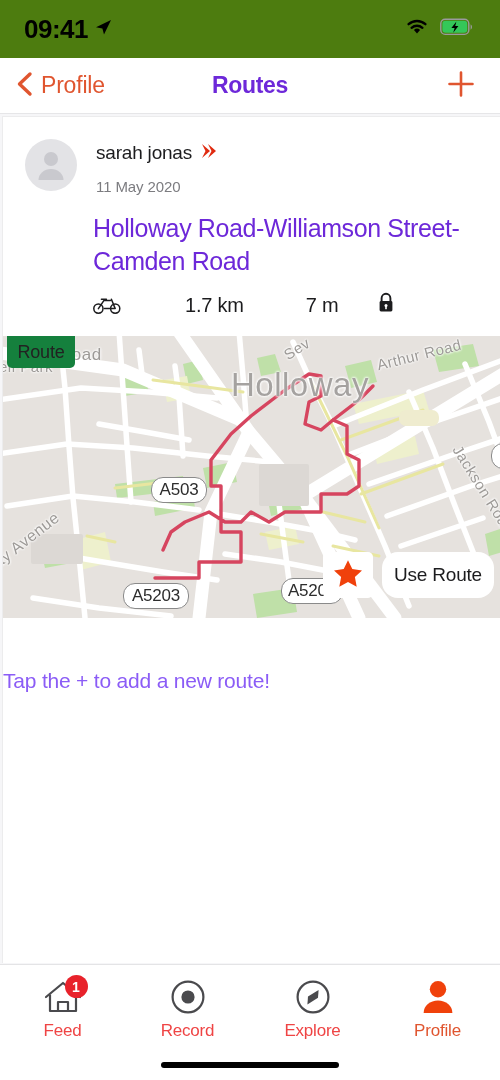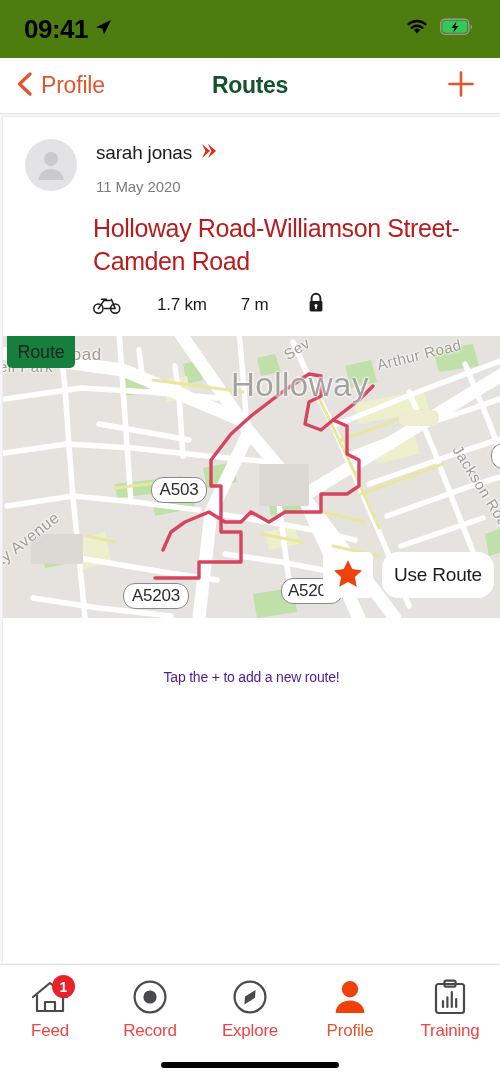--- a/index.html
+++ b/index.html
@@ -42,21 +42,21 @@
   }
   .nav-back {
     display: flex; align-items: center; gap: 3px;
     position: absolute; left: 12px;
   }
   .nav-back-label {
     font-size: 23px; color: #e0552f; letter-spacing: -0.2px;
   }
   .nav-title {
     width: 100%; text-align: center;
-    font-size: 23px; font-weight: bold; color: #14532d;
+    font-size: 23px; font-weight: bold; color: #6d28d9;
     letter-spacing: -0.3px;
   }
   .nav-add {
     position: absolute; right: 22px;
     width: 34px; height: 34px;
     display: flex; align-items: center; justify-content: center;
   }
 
   
   .content {
@@ -82,30 +82,30 @@
     position: relative; flex: none;
   }
   .avatar svg { position: absolute; top: 11px; left: 12px; }
   .user-meta { margin-left: 19px; padding-top: 3px; }
   .user-name-row { display: flex; align-items: flex-end; gap: 8px; }
   .user-name { font-size: 19px; color: #1c1c1e; letter-spacing: -0.2px; }
   .user-date { font-size: 15px; color: #7c7c80; margin-top: 14px; letter-spacing: -0.1px; }
 
   .route-title {
     padding: 17px 36px 0 90px;
-    font-size: 25px; color: #b91c1c;
+    font-size: 25px; color: #6d28d9;
     line-height: 1.32; letter-spacing: -0.4px;
   }
   .stats-row {
     display: flex; align-items: center;
     padding: 14px 0 0 90px; gap: 0;
   }
   .stat-icon { width: 36px; display: flex; align-items: center; }
   .stat-val {
-    font-size: 17px; color: #1c1c1e; letter-spacing: -0.2px;
+    font-size: 20px; color: #1c1c1e; letter-spacing: -0.2px; margin-left: 28px;
   }
   .stat-gap-a { width: 28px; }
   .stat-gap-b { width: 34px; }
   .stat-gap-c { width: 38px; }
 
   
   .map-wrap {
     position: relative;
     width: 500px; height: 282px;
     margin-top: 18px;
@@ -164,23 +164,23 @@
   .use-route-btn {
     position: absolute; top: 216px; left: 379px;
     width: 112px; height: 46px;
     background: #fff; border-radius: 16px;
     display: flex; align-items: center; justify-content: center;
     font-size: 19px; color: #1c1c1e; letter-spacing: -0.2px;
   }
 
   
   .empty-hint {
-    width: 100%; text-align: center;
+    width: 100%; 
     padding-top: 51px;
-    font-size: 14px; color: #4c1d95; letter-spacing: -0.2px;
+    font-size: 21px; color: #8b5cf6; letter-spacing: -0.2px;
   }
 
   
   .tabbar {
     position: absolute; bottom: 0; left: 0;
     width: 500px; height: 116px;
     background: #ffffff;
     border-top: 1px solid #e4e4e6;
     display: flex;
   }
@@ -468,26 +468,16 @@
     <div class="tab active">
       <div class="tab-icon">
         <svg width="36" height="34" viewBox="0 0 36 34">
           <circle cx="18" cy="9.2" r="8.2" fill="#F0410B"></circle>
           <path d="M3.6 33 a14.4 12.6 0 0 1 28.8 0 Z" fill="#F0410B"></path>
         </svg>
       </div>
       <span class="tab-label">Profile</span>
     </div>
 
-    <div class="tab">
-      <div class="tab-icon">
-        <svg width="34" height="36" viewBox="0 0 34 36">
-          <rect x="3" y="5" width="28" height="29" rx="2.4" fill="none" stroke="#4a4a4d" stroke-width="2.2"></rect>
-          <rect x="11.4" y="1.6" width="11.2" height="6" rx="1.6" fill="none" stroke="#4a4a4d" stroke-width="2.2"></rect>
-          <path d="M10 28 V22 M14.4 28 V18.4 M18.8 28 V13.2 M23.2 28 V20" stroke="#4a4a4d" stroke-width="2.2" stroke-linecap="round"></path>
-        </svg>
-      </div>
-      <span class="tab-label">Training</span>
-    </div>
   </div>
 
   <div class="home-indicator"></div>
 </div>
 
 </body></html>

